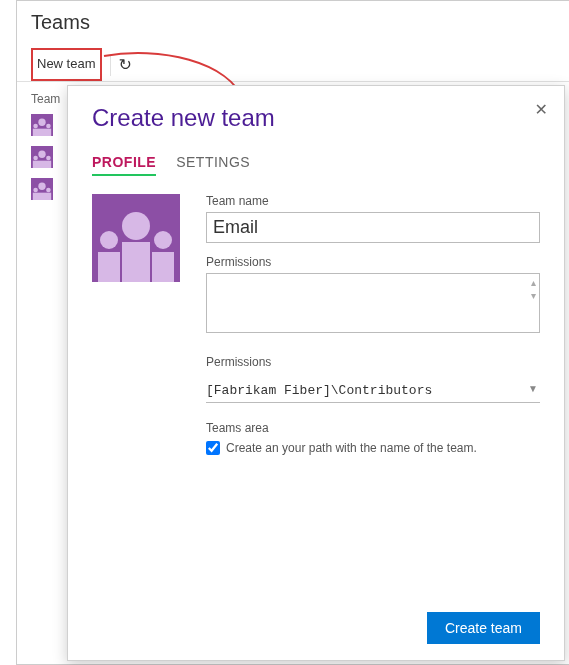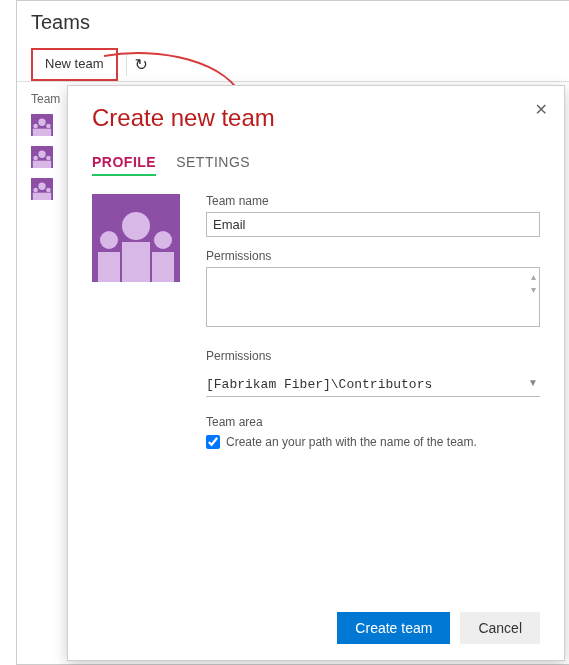--- a/index.html
+++ b/index.html
@@ -1,45 +1,45 @@
 <!DOCTYPE html>
 <html><head>
 <meta charset="utf-8">
 <style>
   * { box-sizing: border-box; margin: 0; padding: 0; font-family: "Segoe UI", Arial, sans-serif; }
   html, body { width: 569px; height: 665px; background: #fff; }
   .page { position: relative; width: 569px; height: 665px; background: #fff; border: 1px solid #ccc; margin-left: 16px; }
   .header { padding: 10px 14px 8px; }
   .header-title { font-size: 20px; font-weight: 300; color: #333; }
   .toolbar { display: flex; align-items: center; border-bottom: 1px solid #e0e0e0; padding: 6px 14px 0; }
-  .new-team-btn { padding: 6px 12px 8px; font-size: 13px; color: #333; background: #fff; cursor: pointer; }
+  .new-team-btn { padding: 6px 4px 8px; font-size: 13px; color: #333; background: #fff; cursor: pointer; }
   .new-team-highlight { border: 2px solid #d83b3b; position: relative; }
   .divider-v { width: 1px; height: 22px; background: #e0e0e0; margin: 0 8px; }
   .refresh-icon { font-size: 16px; color: #333; cursor: pointer; }
   .teams-area { padding: 10px 14px; }
   .teams-label { font-size: 12px; color: #666; margin-bottom: 8px; }
   .team-row { display: flex; align-items: center; margin-bottom: 10px; }
   .team-row svg { width: 22px; height: 22px; }
 
   
   .arrow-svg { position: absolute; left: 82px; top: 40px; width: 160px; height: 80px; pointer-events: none; }
 
   
   .modal { position: absolute; left: 50px; top: 84px; width: 498px; height: 576px; background: #fff; border: 1px solid #d0d0d0; box-shadow: 0 4px 14px rgba(0,0,0,0.2); padding: 18px 24px; }
   .modal-close { position: absolute; top: 14px; right: 16px; font-size: 16px; color: #666; cursor: pointer; }
-  .modal-title { font-size: 24px; font-weight: 300; color: #b91c1c; margin-bottom: 22px; }
+  .modal-title { font-size: 24px; font-weight: 300; color: #4c1d95; margin-bottom: 22px; }
   .tabs { display: flex; gap: 20px; margin-bottom: 18px; }
   .tab { font-size: 14px; letter-spacing: 0.5px; color: #666; padding-bottom: 4px; cursor: pointer; }
   .tab.active { color: #be185d; font-weight: 600; border-bottom: 2px solid #22c55e; }
   .form-body { display: flex; gap: 26px; }
   .avatar-col { width: 88px; }
   .avatar-svg { width: 88px; height: 88px; }
   .fields-col { flex: 1; }
   .label { font-size: 12px; color: #555; margin-bottom: 4px; display: block; }
-  .text-input { width: 100%; border: 1px solid #bbb; padding: 4px 6px; font-size: 13px; color: #333; }
+  .text-input { width: 100%; border: 1px solid #bbb; padding: 4px 6px; font-size: 18px; color: #333; }
   .textarea-wrap { position: relative; }
   .desc-area { width: 100%; height: 60px; border: 1px solid #bbb; resize: none; font-size: 13px; padding: 4px 6px; }
   .scroll-arrows { position: absolute; right: 4px; top: 4px; display: flex; flex-direction: column; gap: 2px; color: #aaa; font-size: 10px; }
   .section { margin-top: 18px; }
   .helper { font-size: 12px; color: #666; margin-top: 2px; line-height: 1.4; }
   .select-wrap { position: relative; margin-top: 10px; }
   .select-input { width: 100%; border: none; border-bottom: 1px solid #bbb; padding: 4px 20px 4px 0; font-size: 13px; color: #333; background: transparent; font-family: Liberation Mono, monospace; }
   .select-caret { position: absolute; right: 2px; top: 4px; color: #888; font-size: 10px; }
   .checkbox-row { display: flex; align-items: center; margin-top: 6px; gap: 6px; }
   .checkbox-row input { width: 14px; height: 14px; }
@@ -143,28 +143,27 @@
 
         <div class="section">
           <label class="label">Permissions</label>
           <div class="select-wrap">
             <input class="select-input" type="text" value="[Fabrikam Fiber]\Contributors" style="">
             <span class="select-caret">▼</span>
           </div>
         </div>
 
         <div class="section">
-          <label class="label">Team area</label>
+          <label class="label">Teams area</label>
           <div class="checkbox-row">
             <input type="checkbox" checked="" style="">
             <span>Create an your path with the name of the team.</span>
           </div>
         </div>
       </div>
     </div>
 
     <div class="modal-footer">
       <button class="btn btn-primary">Create team</button>
-      <button class="btn btn-secondary">Cancel</button>
     </div>
   </div>
 
 </div>
 
 </body></html>

